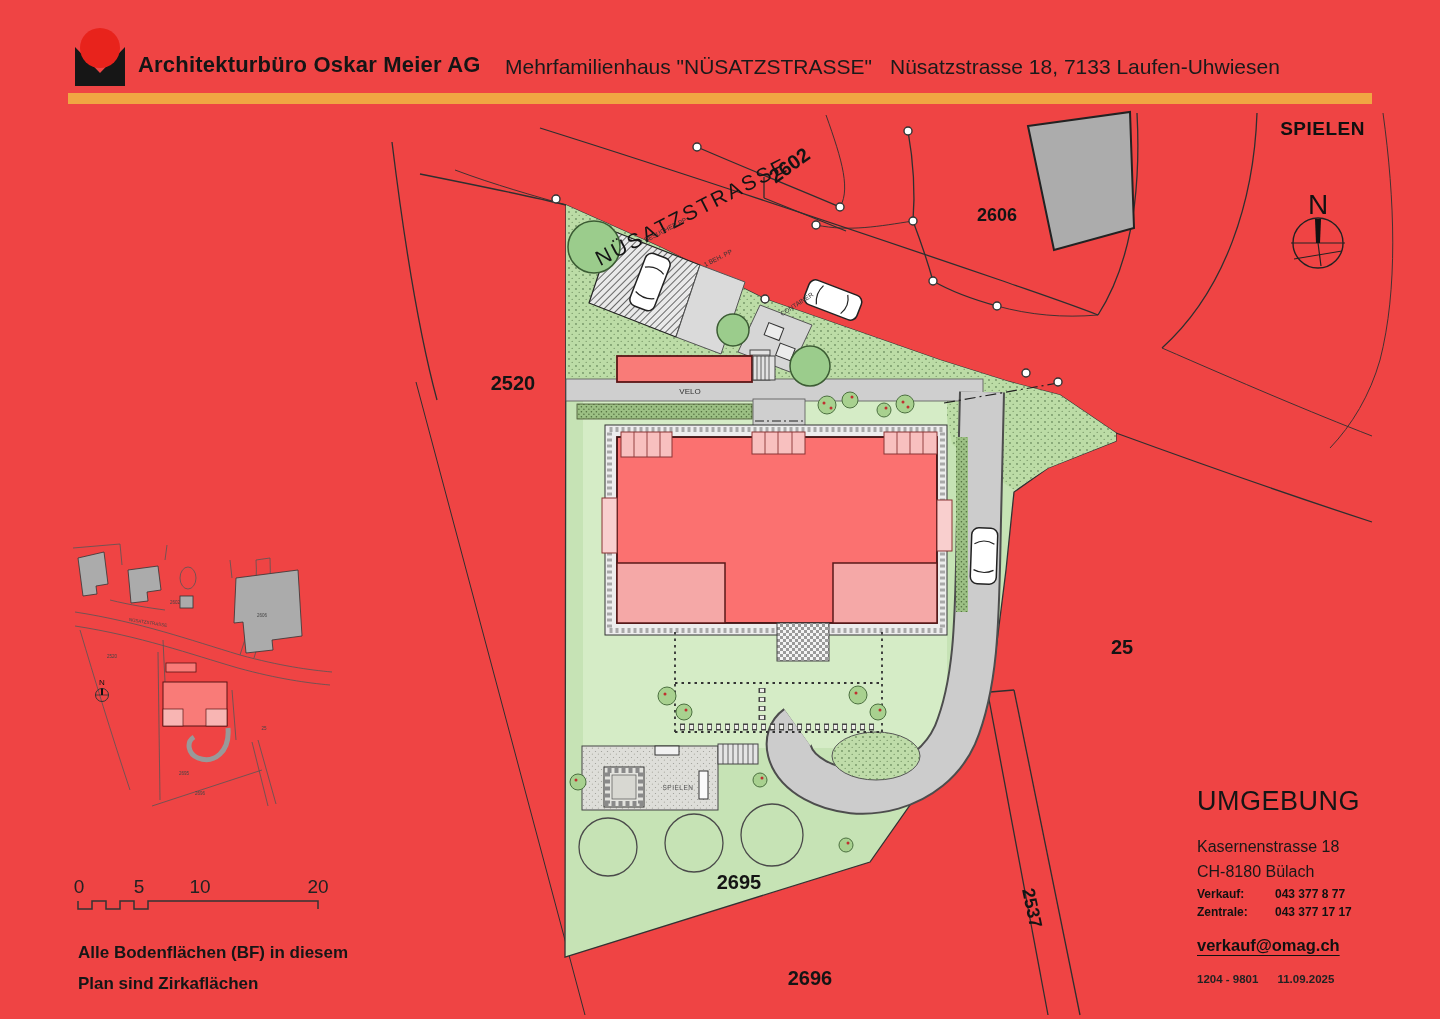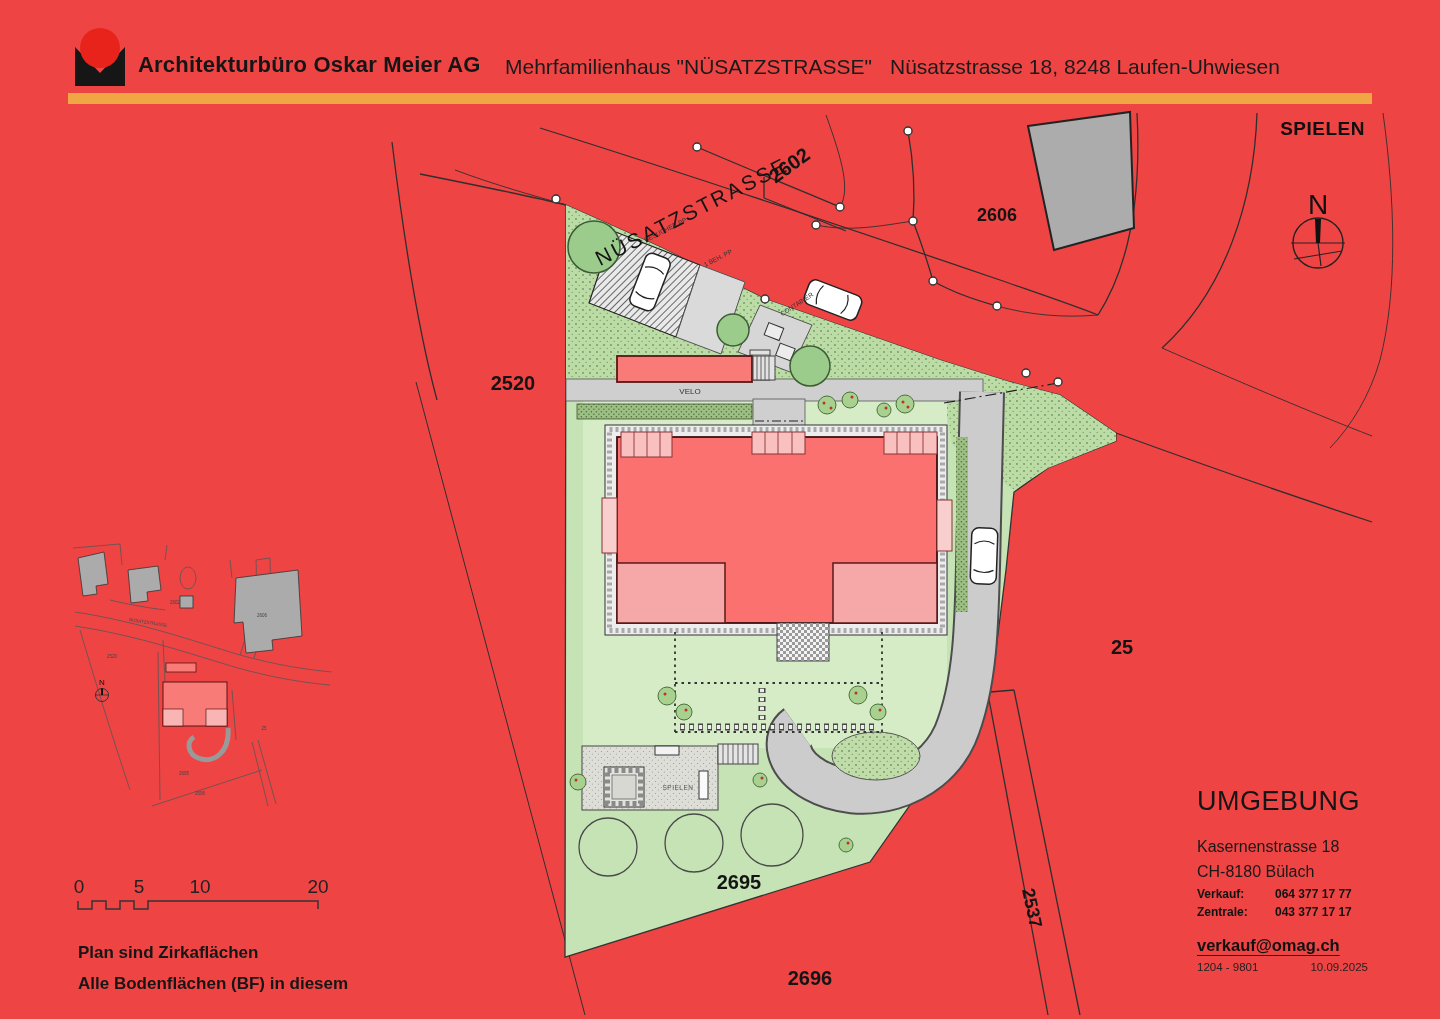--- a/index.html
+++ b/index.html
@@ -14,37 +14,37 @@
   #plantitle{right:75px;top:118px;font-size:19px;font-weight:700;letter-spacing:.5px;color:#101010;}
   
   #contact{left:1197px;top:786px;width:220px;}
   #contact .k{font-size:27px;letter-spacing:.5px;margin-bottom:18px;color:#151515;}
   #contact .addr{font-size:16px;line-height:1.55;color:#181818;}
   #contact .phones{margin-top:0;font-size:12px;font-weight:700;line-height:1.55;color:#111;}
   #contact .phones .row{display:flex;}
   #contact .phones .lab{width:78px;}
   #contact .email{margin-top:14px;font-size:16.5px;font-weight:700;text-decoration:underline;
                   text-underline-offset:4px;color:#111;display:inline-block;}
-  #contact .meta{margin-top:6px;font-size:11.5px;color:#222;display:flex;gap:52px;}
+  #contact .meta{margin-top:18px;font-size:11.5px;color:#222;display:flex;gap:19px;font-weight:bold;}
   
   #footnote{left:78px;top:938px;font-size:17px;font-weight:700;line-height:1.8;color:#161616;}
   svg text{font-family:"Liberation Sans",sans-serif;}
 </style>
 </head>
 <body>
 
 <div id="page">
 
   <svg class="abs" style="left:68px;top:14px" width="64" height="74" viewBox="0 0 64 74">
     <polygon points="7,33 32,59 57,33 57,72 7,72" fill="#161616"></polygon>
     <circle cx="32" cy="34" r="20" fill="#E8231C"></circle>
   </svg>
   <div class="abs" id="company">Architekturbüro Oskar Meier AG</div>
   <div class="abs" id="titleline">
-    <span class="proj">Mehrfamilienhaus "NÜSATZSTRASSE"</span><span>Nüsatzstrasse 18, 8248 Laufen-Uhwiesen</span>
+    <span class="proj">Mehrfamilienhaus "NÜSATZSTRASSE"</span><span>Nüsatzstrasse 18, 7133 Laufen-Uhwiesen</span>
   </div>
   <div class="abs" id="accentbar"></div>
   <div class="abs" id="plantitle">SPIELEN</div>
 
   <svg class="abs" style="left:0;top:0" width="1440" height="1019" viewBox="0 0 1440 1019">
     <defs>
       <pattern id="dots" width="7" height="7" patternUnits="userSpaceOnUse">
         <circle cx="2" cy="2" r="0.9" fill="#5f7f52" opacity="0.8"></circle>
         <circle cx="5.2" cy="5.4" r="0.7" fill="#5f7f52" opacity="0.7"></circle>
       </pattern>
@@ -325,40 +325,40 @@
       <g font-size="19" fill="#222" text-anchor="middle">
         <text x="79" y="893">0</text>
         <text x="139" y="893">5</text>
         <text x="200" y="893">10</text>
         <text x="318" y="893">20</text>
       </g>
     </g>
   </svg>
 
   <div class="abs" id="footnote">
+    <div>Alle Bodenflächen (BF) in diesem</div>
     <div>Plan sind Zirkaflächen</div>
-    <div>Alle Bodenflächen (BF) in diesem</div>
   </div>
 
   <div class="abs" id="contact">
     <div class="k">UMGEBUNG</div>
     <div class="addr">
       <div>Kasernenstrasse 18</div>
       <div>CH-8180 Bülach</div>
     </div>
     <div class="phones">
       <div class="row">
         <span class="lab">Verkauf:</span>
-        <span>064 377 17 77</span>
+        <span>043 377 8 77</span>
       </div>
       <div class="row">
         <span class="lab">Zentrale:</span>
         <span>043 377 17 17</span>
       </div>
     </div>
     <span class="email">verkauf@omag.ch</span>
     <div class="meta">
       <span>1204 - 9801</span>
-      <span>10.09.2025</span>
+      <span>11.09.2025</span>
     </div>
   </div>
 
 </div>
 
 </body></html>

